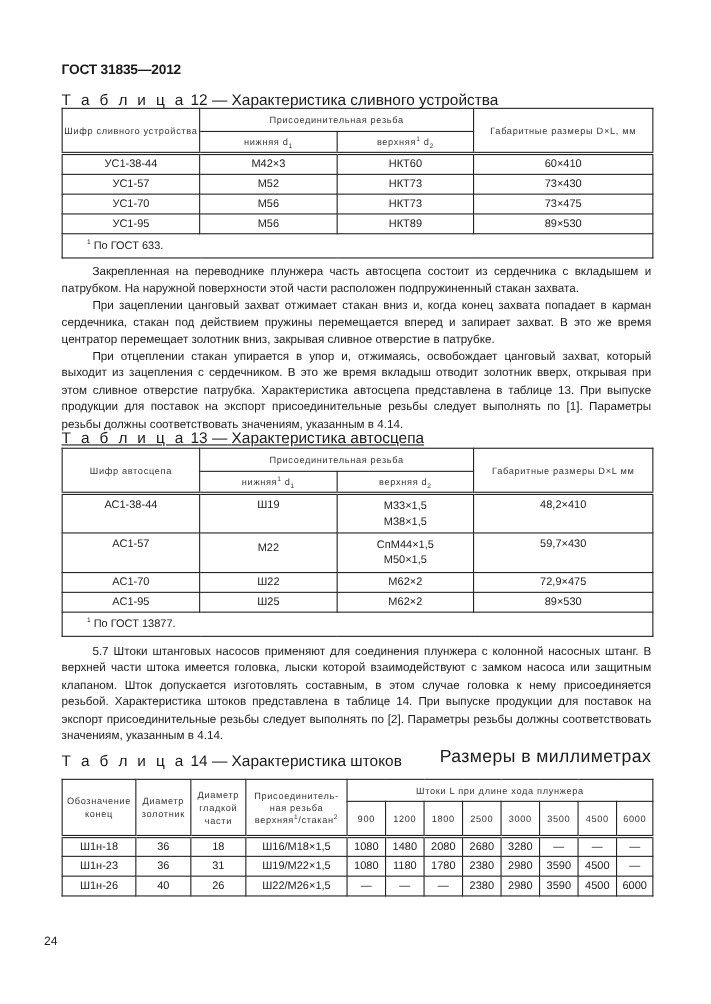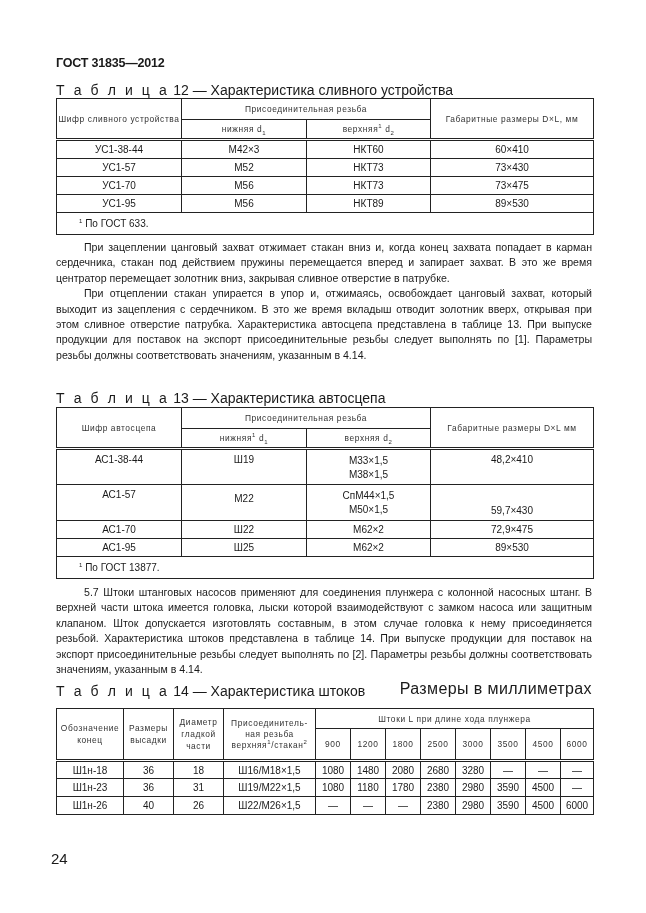--- a/index.html
+++ b/index.html
@@ -26,21 +26,21 @@
   .dbl td { border-top: 3px double #222; }
   .fn { text-align: left; padding-left: 22px; font-size: 10px; }
   .para {
     position: absolute; left: 56px; width: 536px; font-size: 10.6px; line-height: 15.4px;
     text-align: justify; color: #1a1a1a;
   }
   .para p { margin: 0; text-indent: 28px; }
   .units {
     position: absolute; right: 54px; top: 680px; font-size: 16px; letter-spacing: 0.4px;
   }
-  .pagenum { position: absolute; left: 51px; top: 850px; font-size: 15px; }
+  .pagenum { position: absolute; left: 40px; top: 850px; font-size: 11px; }
 </style>
 </head>
 <body>
 
 <div class="header">ГОСТ 31835—2012</div>
 
 <div class="caption" style="top:82px;">
   <span class="sp">Т а б л и ц а</span>
   <span>12 —</span>
   <span>Характеристика сливного устройства</span>
@@ -90,25 +90,26 @@
         <td>НКТ89</td>
         <td>89×530</td>
   </tr>
   <tr style="height:22px">
     <td colspan="4" class="fn"><sup>1</sup> <span>По ГОСТ 633.</span></td>
   </tr>
 </tbody>
   </table>
 
 <div class="para" style="top:240px;">
+  <p>Закрепленная на переводнике плунжера часть автосцепа состоит из сердечника с вкладышем и патрубком. На наружной поверхности этой части расположен подпружиненный стакан захвата.</p>
   <p>При зацеплении цанговый захват отжимает стакан вниз и, когда конец захвата попадает в карман сердечника, стакан под действием пружины перемещается вперед и запирает захват. В это же время центратор перемещает золотник вниз, закрывая сливное отверстие в патрубке.</p>
   <p>При отцеплении стакан упирается в упор и, отжимаясь, освобождает цанговый захват, который выходит из зацепления с сердечником. В это же время вкладыш отводит золотник вверх, открывая при этом сливное отверстие патрубка. Характеристика автосцепа представлена в таблице 13. При выпуске продукции для поставок на экспорт присоединительные резьбы следует выполнять по [1]. Параметры резьбы должны соответствовать значениям, указанным в 4.14.</p>
 </div>
 
-<div class="caption" style="top:390px;">
+<div class="caption" style="top:390px;text-decoration:underline;">
   <span class="sp">Т а б л и ц а</span>
   <span>13 —</span>
   <span>Характеристика автосцепа</span>
 </div>
 <table style="left:56px; top:407px; width:537px;">
   <colgroup>
       <col style="width:125px">
       <col style="width:125px">
       <col style="width:124px">
       <col style="width:163px">
@@ -136,21 +137,21 @@
         </td>
     <td style="vertical-align:top; padding-top:4px">48,2×410</td>
   </tr>
   <tr style="height:36px">
     <td style="vertical-align:top; padding-top:4px">АС1-57</td>
     <td style="vertical-align:top; padding-top:8px">М22</td>
     <td style="vertical-align:top; padding-top:4px; line-height:14px">
           <div>СпМ44×1,5</div>
           <div>М50×1,5</div>
         </td>
-    <td style="vertical-align:top; padding-top:20px">59,7×430</td>
+    <td style="vertical-align:top; padding-top:4px">59,7×430</td>
   </tr>
   <tr style="height:18px">
     <td>АС1-70</td>
         <td>Ш22</td>
         <td>М62×2</td>
         <td>72,9×475</td>
   </tr>
   <tr style="height:18px">
     <td>АС1-95</td>
         <td>Ш25</td>
@@ -185,21 +186,21 @@
       <col style="width:35px">
       <col style="width:35px">
     <col style="width:35px">
       <col style="width:35px">
       <col style="width:35px">
       <col style="width:33px">
   </colgroup>
   <tbody>
       <tr style="height:20px">
     <th rowspan="2">Обозначение конец</th>
-    <th rowspan="2">Размеры высадки</th>
+    <th rowspan="2">Диаметр золотник</th>
     <th rowspan="2">Диаметр гладкой части</th>
     <th rowspan="2" style="line-height:11px">
       <div>Присоединитель-</div>
       <div>ная резьба</div>
       <div><span>верхняя</span><sup>1</sup><span>/стакан</span><sup>2</sup></div>
     </th>
     <th colspan="8">
       <span>Штоки</span>
       <span class="it">L</span>
       <span>при длине хода плунжера</span>

